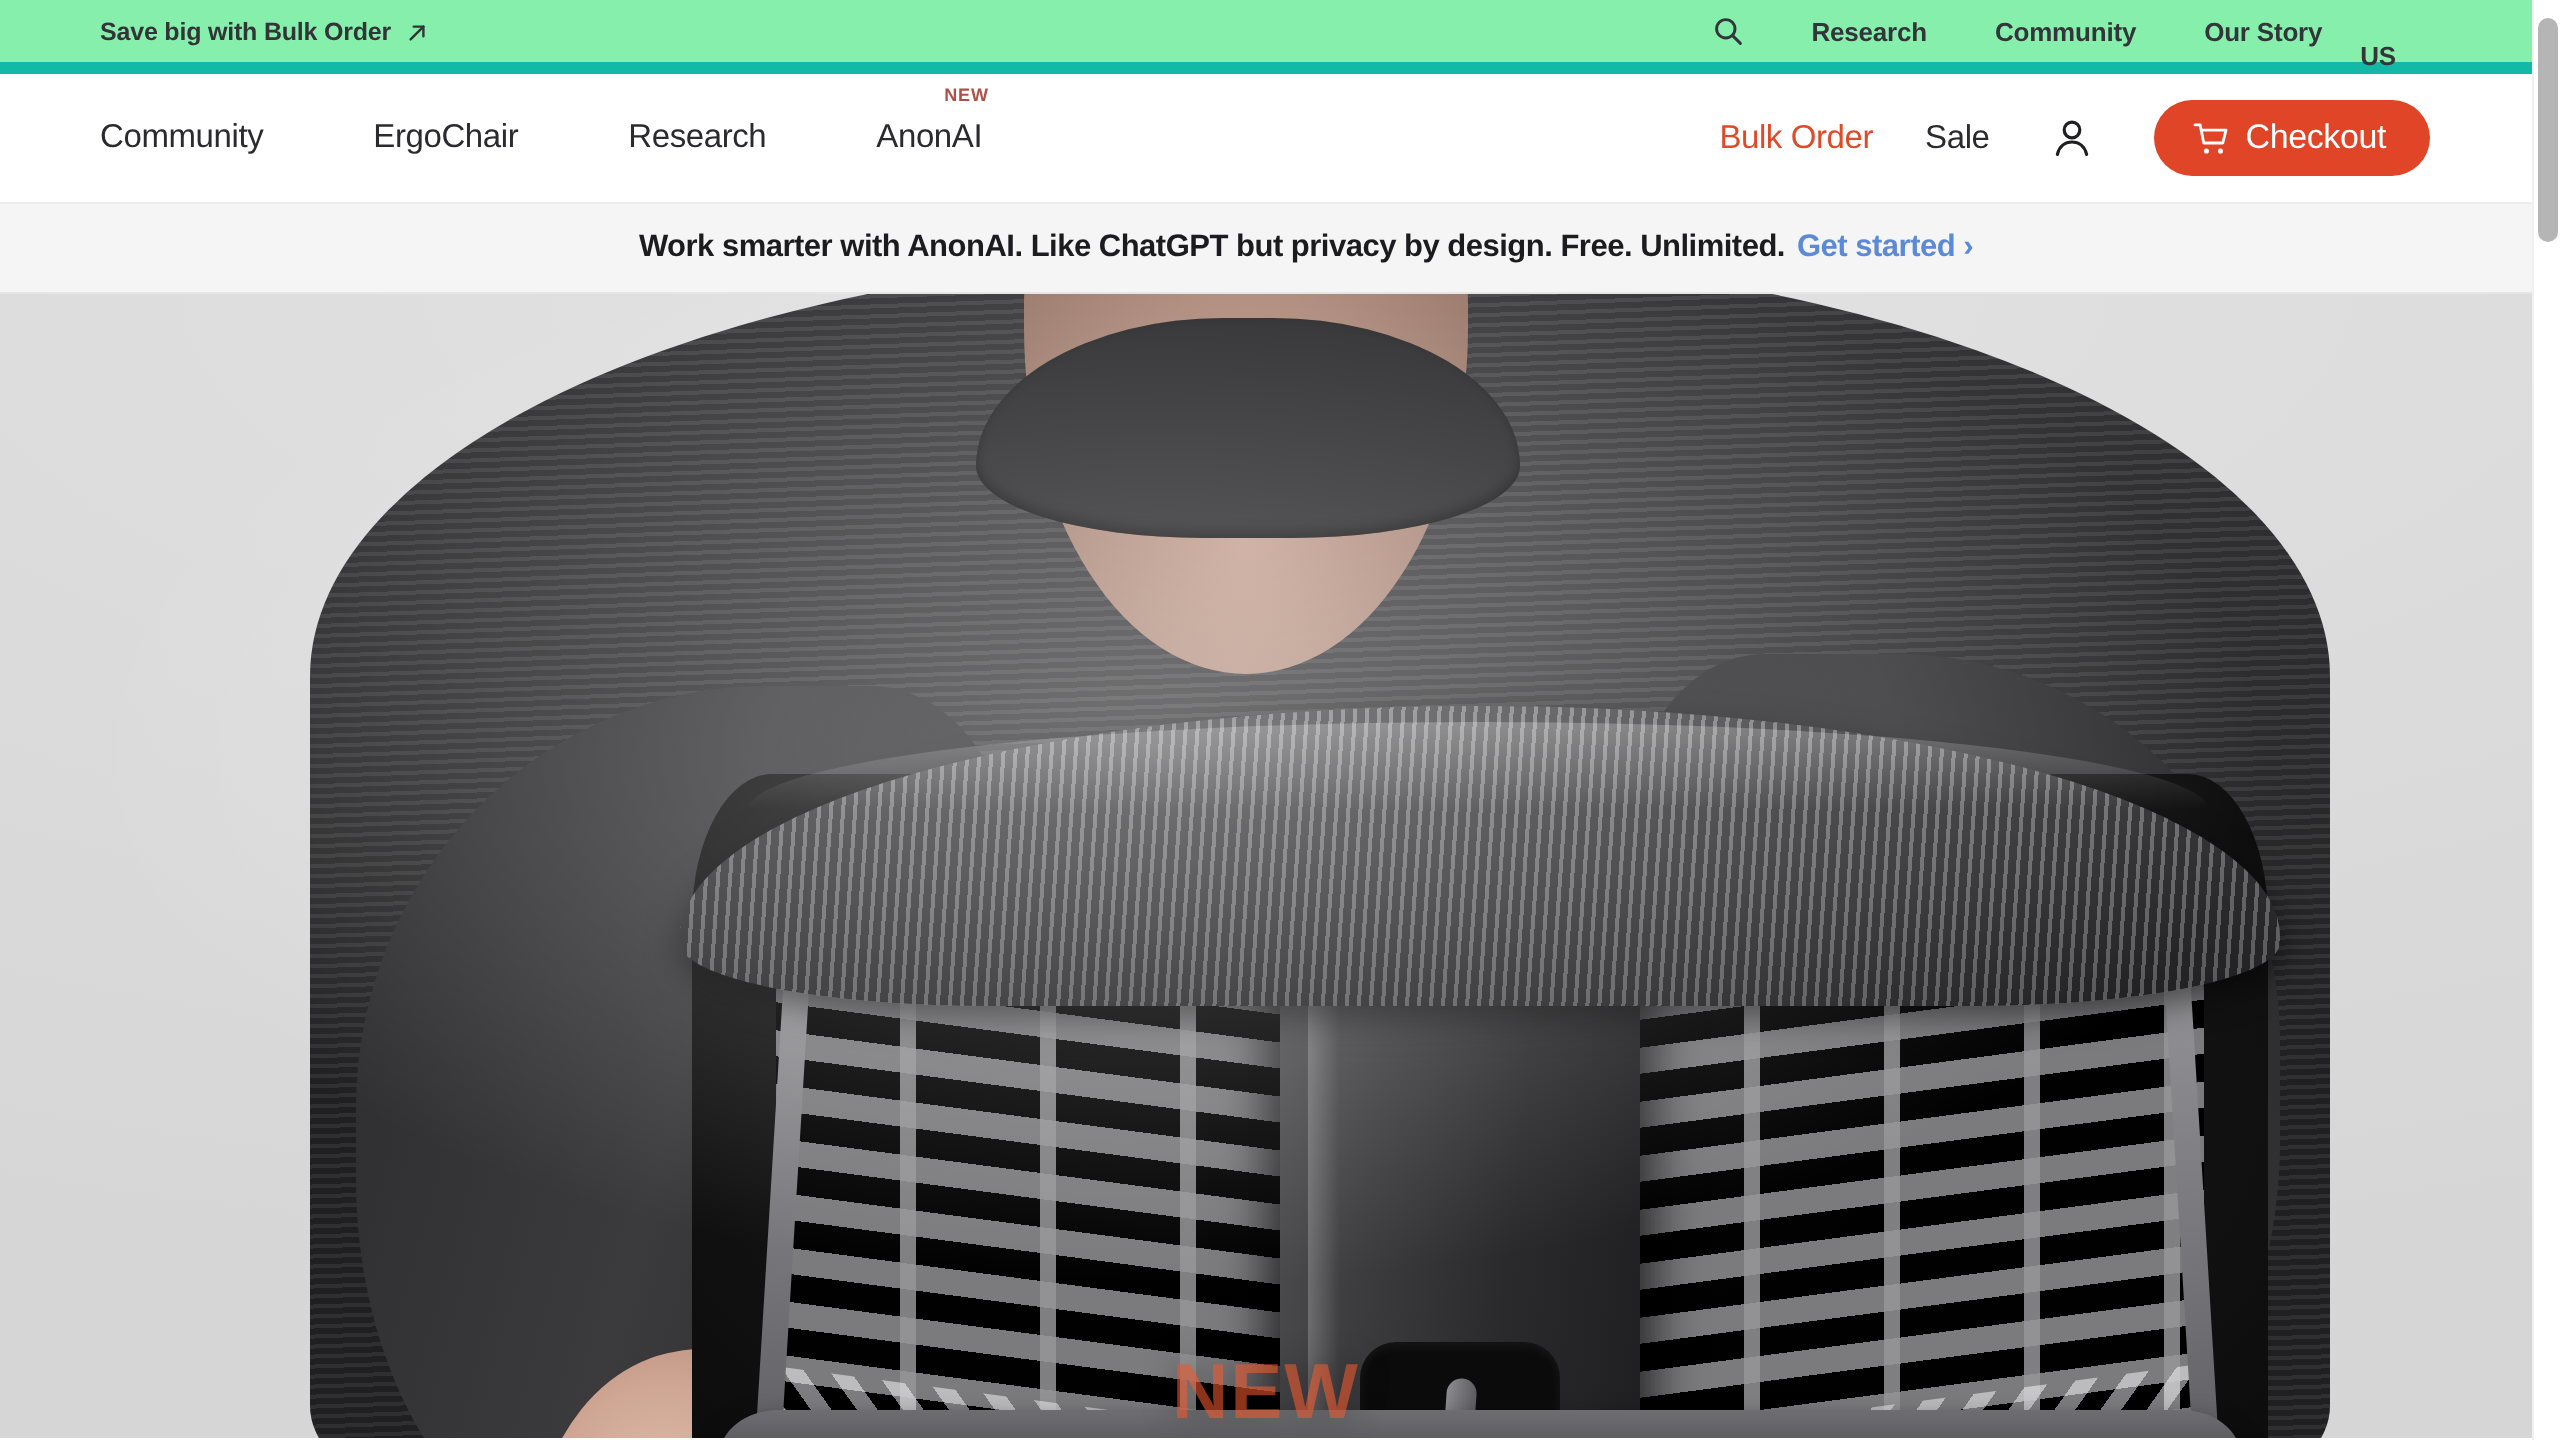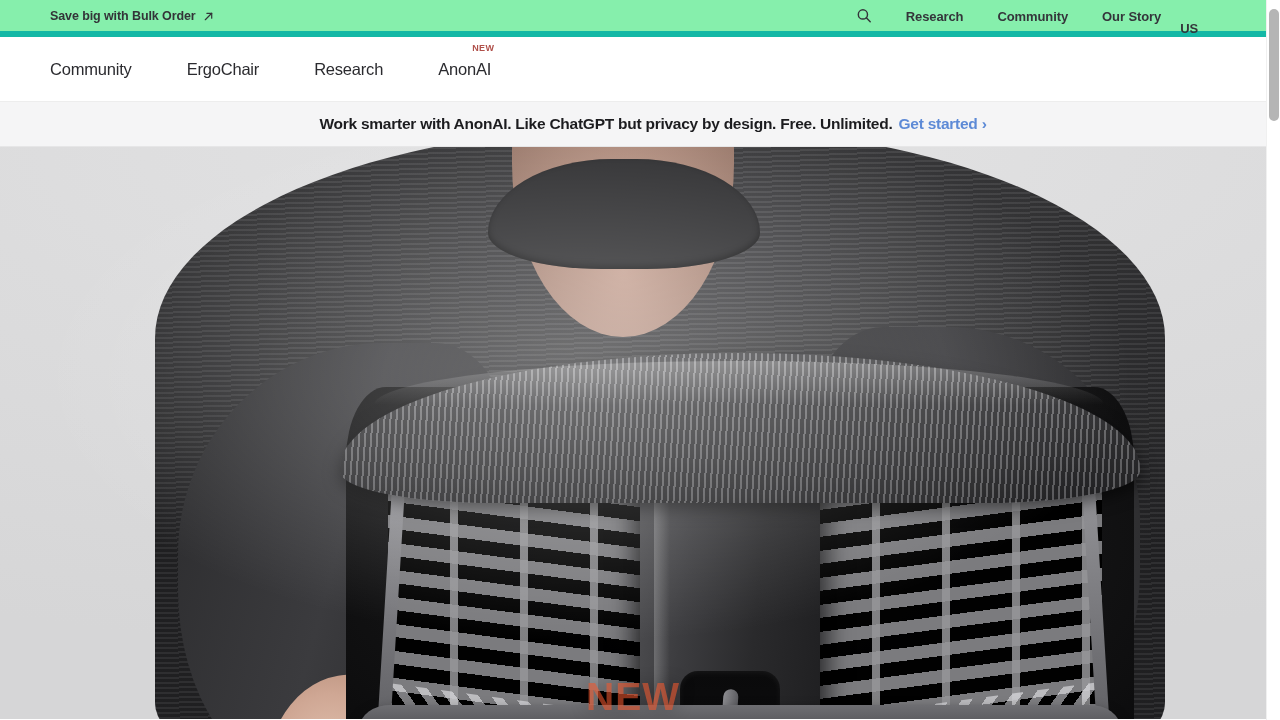--- a/index.html
+++ b/index.html
@@ -425,20 +425,40 @@
       <span class="nav-item">Community</span>
       <span class="nav-item">ErgoChair</span>
       <span class="nav-item">Research</span>
       <span class="nav-item">
         <span class="nav-new-badge">NEW</span>
         <span>AnonAI</span>
       </span>
     </div>
 
 
+    <div class="nav-right">
+      <span class="nav-bulk">Bulk Order</span>
+      <span class="nav-sale">Sale</span>
+      <span class="account-icon">
+        <svg viewBox="0 0 22 22" width="22" height="22" fill="none" stroke="#1f1f22" stroke-width="1.6" stroke-linecap="round">
+          <circle cx="11" cy="7" r="3.9"></circle>
+          <path d="M3.7 19.2 C4.6 15.1 7.5 13 11 13 C14.5 13 17.4 15.1 18.3 19.2"></path>
+        </svg>
+      </span>
+      <button class="checkout-btn">
+        <span class="cart-icon">
+          <svg viewBox="0 0 20 20" width="19" height="19" fill="none" stroke="#ffffff" stroke-width="1.5" stroke-linecap="round" stroke-linejoin="round">
+            <path d="M1.6 2.6 L4.3 2.6 L6.2 12.1 L16.2 12.1 L17.9 5.3 L5.0 5.3"></path>
+            <circle cx="7.6" cy="16.3" r="1.35" fill="#ffffff" stroke="none"></circle>
+            <circle cx="15.0" cy="16.3" r="1.35" fill="#ffffff" stroke="none"></circle>
+          </svg>
+        </span>
+        <span>Checkout</span>
+      </button>
+    </div>
   </div>
 
   <div class="promo-banner">
     <div class="promo-inner">
       <span class="promo-text">Work smarter with AnonAI. Like ChatGPT but privacy by design. Free. Unlimited.</span>
       <span class="promo-cta">Get started ›</span>
     </div>
   </div>
 
   <div class="hero">

